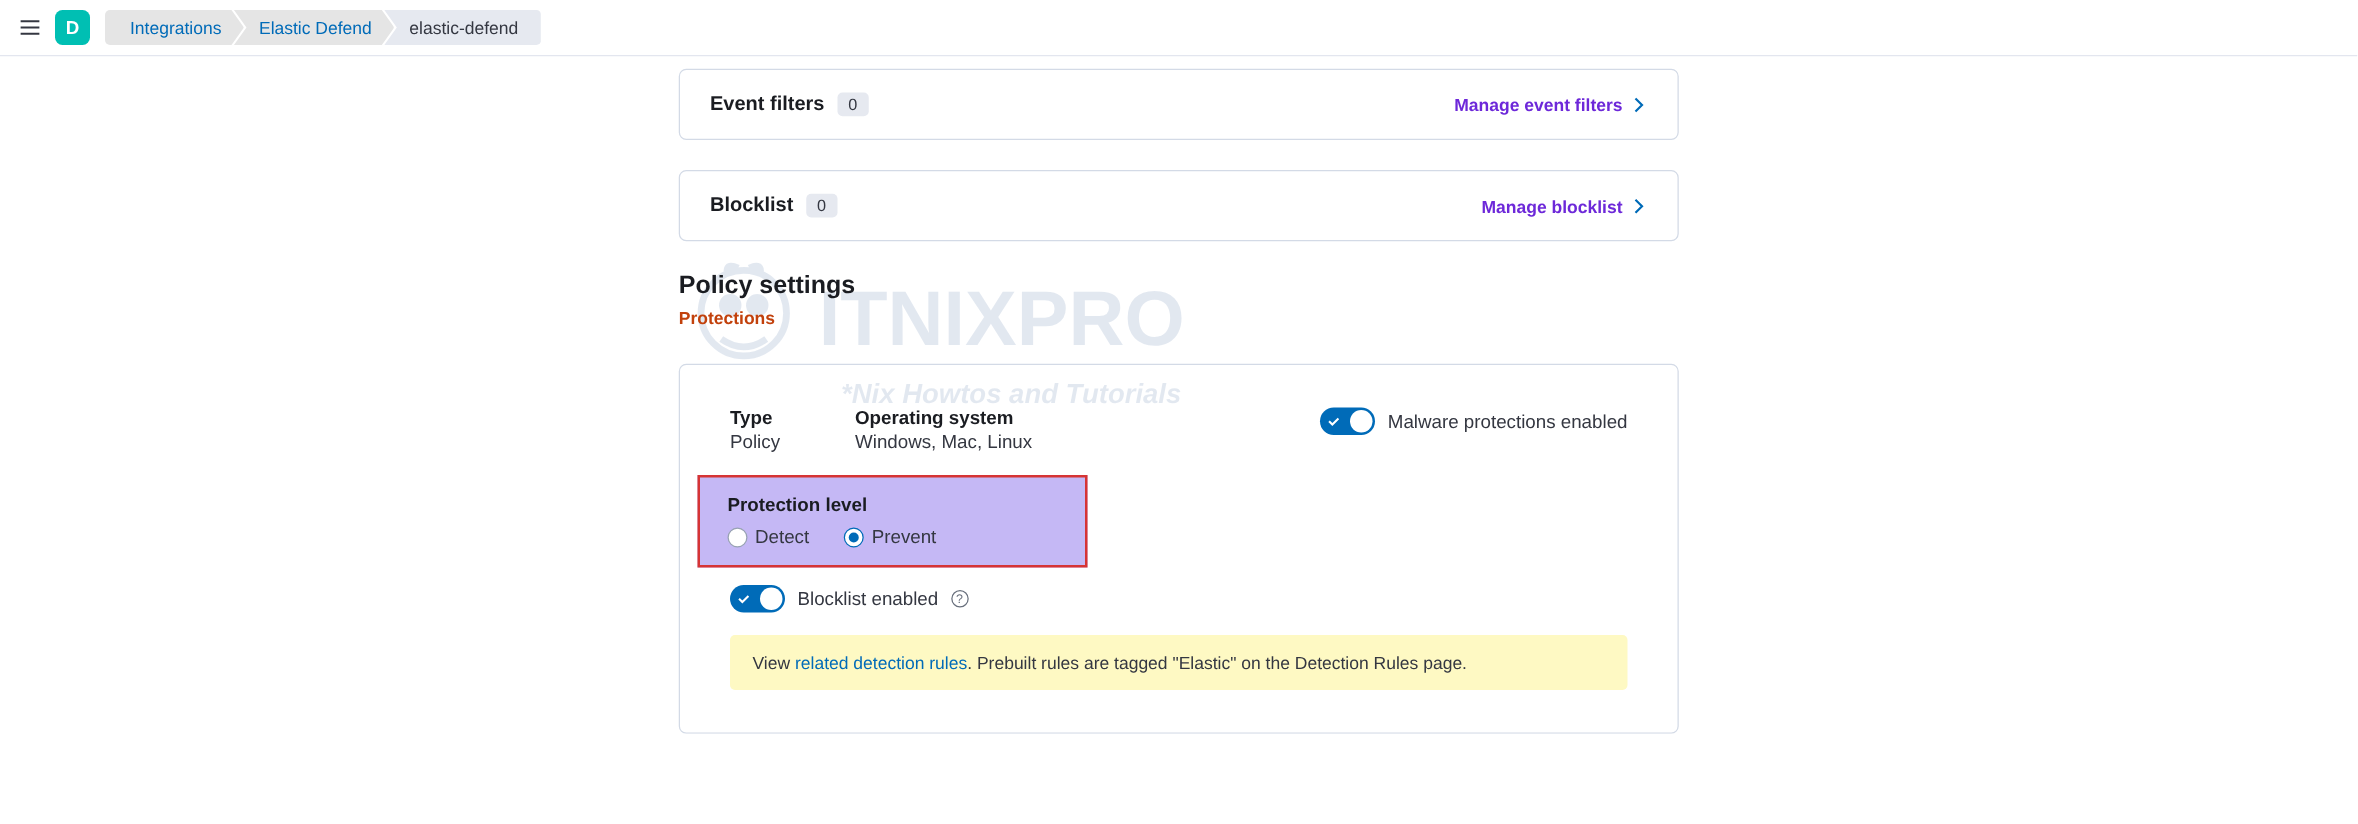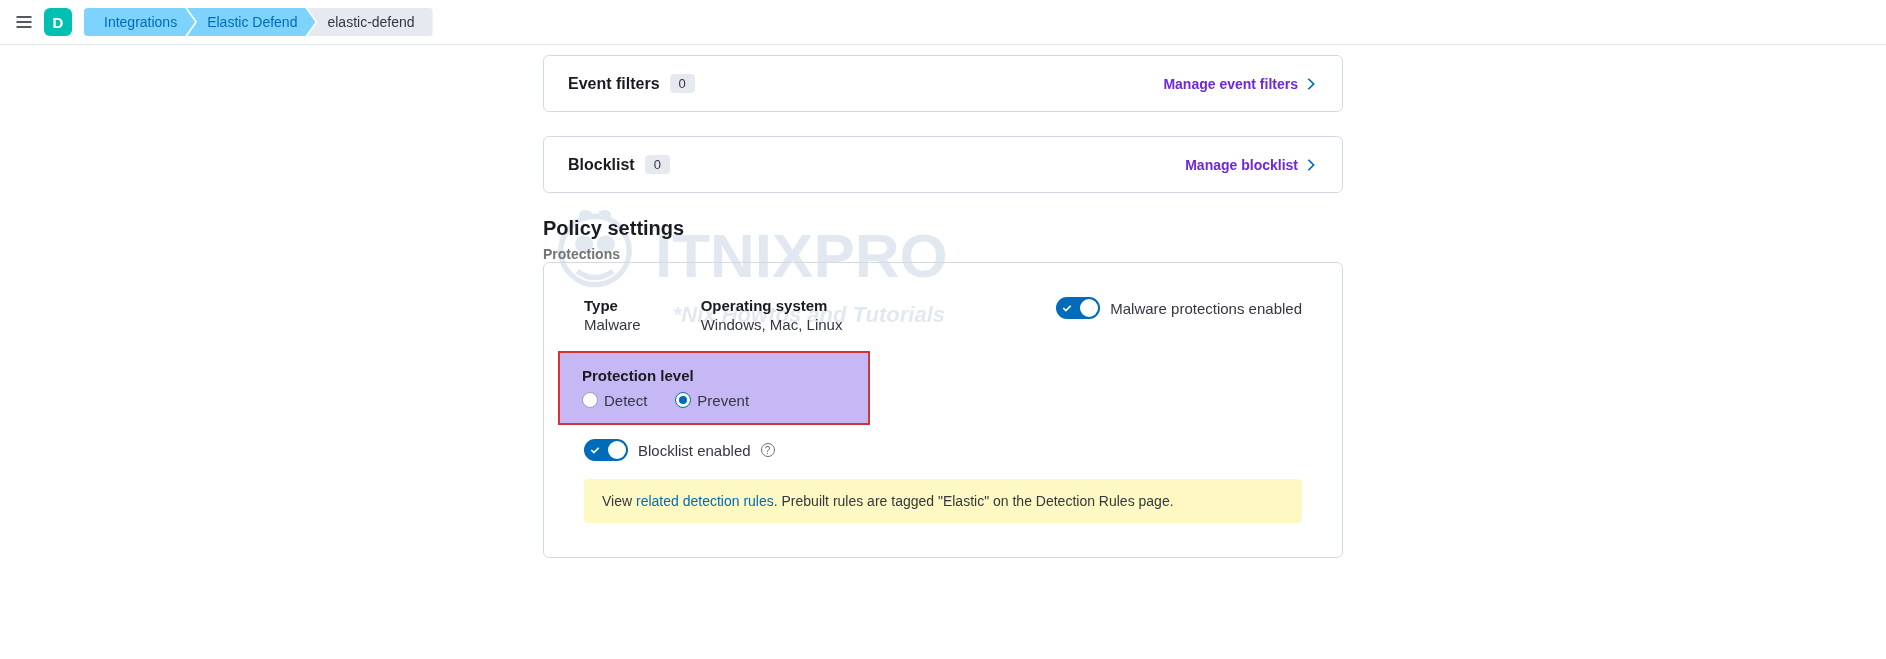--- a/index.html
+++ b/index.html
@@ -46,21 +46,21 @@
     .crumb {
       height: 28px;
       display: flex;
       align-items: center;
       padding: 0 18px 0 20px;
       font-size: 14px;
       position: relative;
       cursor: pointer;
     }
     .crumb-link {
-      background: #7dd3fc;
+      background: #e5e5e5;
       color: #006bb8;
       clip-path: polygon(0 0, calc(100% - 10px) 0, 100% 50%, calc(100% - 10px) 100%, 0 100%, 10px 50%);
       margin-left: -8px;
     }
     .crumb-link:first-child {
       clip-path: polygon(0 0, calc(100% - 10px) 0, 100% 50%, calc(100% - 10px) 100%, 0 100%);
       border-radius: 4px 0 0 4px;
       margin-left: 4px;
     }
     .crumb-current {
@@ -116,22 +116,22 @@
     .manage-link svg { width: 14px; height: 14px; }
     .section-heading {
       font-size: 20px;
       font-weight: 700;
       margin-bottom: 6px;
       color: #1a1c21;
     }
     .section-sub {
       font-size: 14px;
       font-weight: 700;
-      color: #737373;
-      margin-bottom: 0;
+      color: #c2410c;
+      margin-bottom: 29px;
     }
     .settings-panel {
       border: 1px solid #d3dae6;
       border-radius: 6px;
       padding: 16px;
     }
     .row {
       padding: 18px 24px;
     }
     .type-row {
@@ -203,21 +203,21 @@
       color: #1a1c21;
       margin-bottom: 8px;
     }
     .radio-row {
       display: flex;
       gap: 28px;
       align-items: center;
     }
     .radio-opt {
       display: flex;
-      align-items: flex-start;
+      align-items: flex-end;
       gap: 6px;
       cursor: pointer;
     }
     .radio {
       width: 16px;
       height: 16px;
       border-radius: 50%;
       border: 1.5px solid #98a2b3;
       background: #fff;
       position: relative;
@@ -356,21 +356,21 @@
   </div>
 
   <div class="section-heading">Policy settings</div>
   <div class="section-sub">Protections</div>
 
   <div class="settings-panel">
     <div class="row type-row">
       <div class="type-left">
         <div>
           <div class="field-label">Type</div>
-          <div class="field-value">Malware</div>
+          <div class="field-value">Policy</div>
         </div>
         <div>
           <div class="field-label">Operating system</div>
           <div class="field-value">Windows, Mac, Linux</div>
         </div>
       </div>
       <div class="toggle-group">
         <div class="switch">
           <svg viewBox="0 0 16 16">
               <path d="M3 8 L6.5 11.5 L13 5" stroke="#fff" stroke-width="2.2" fill="none"></path>

